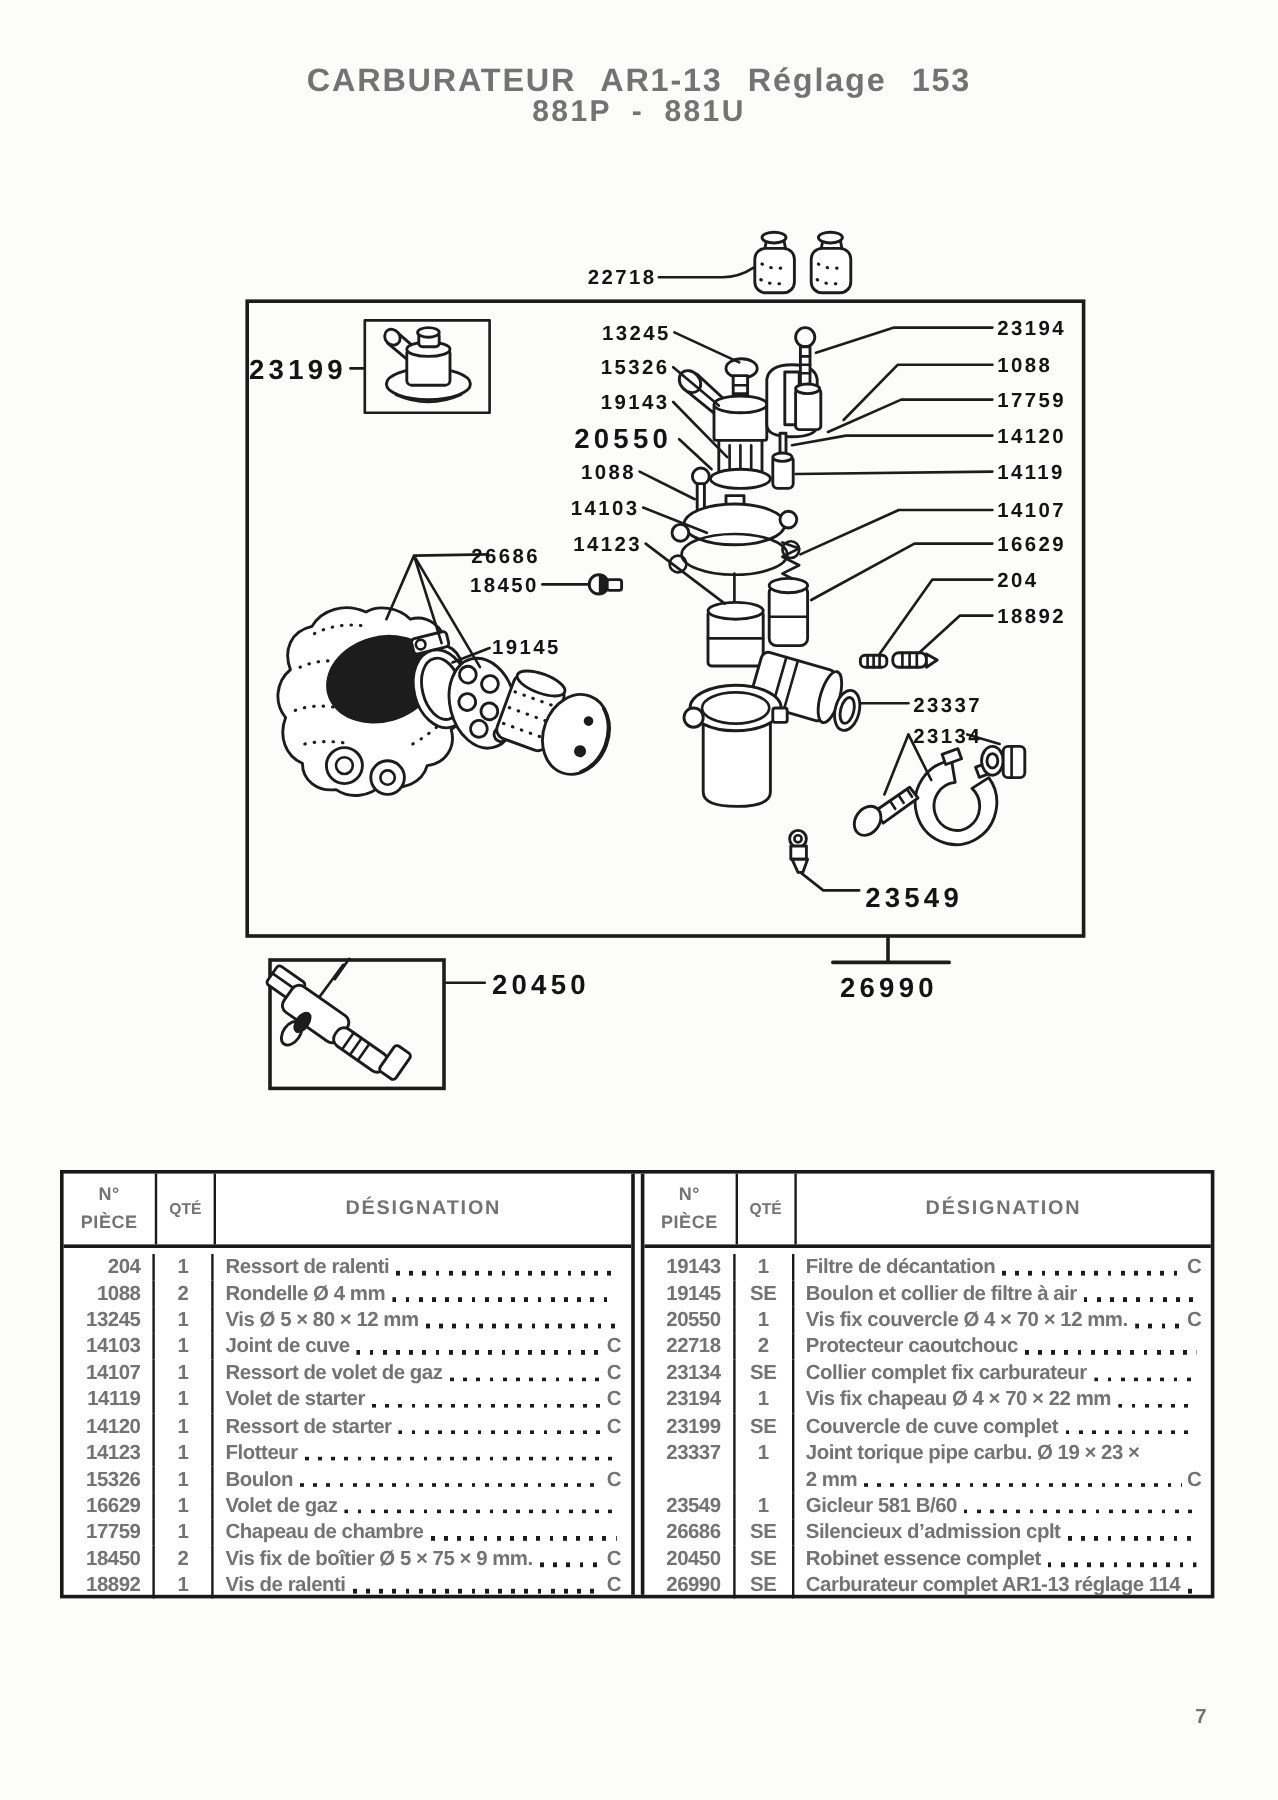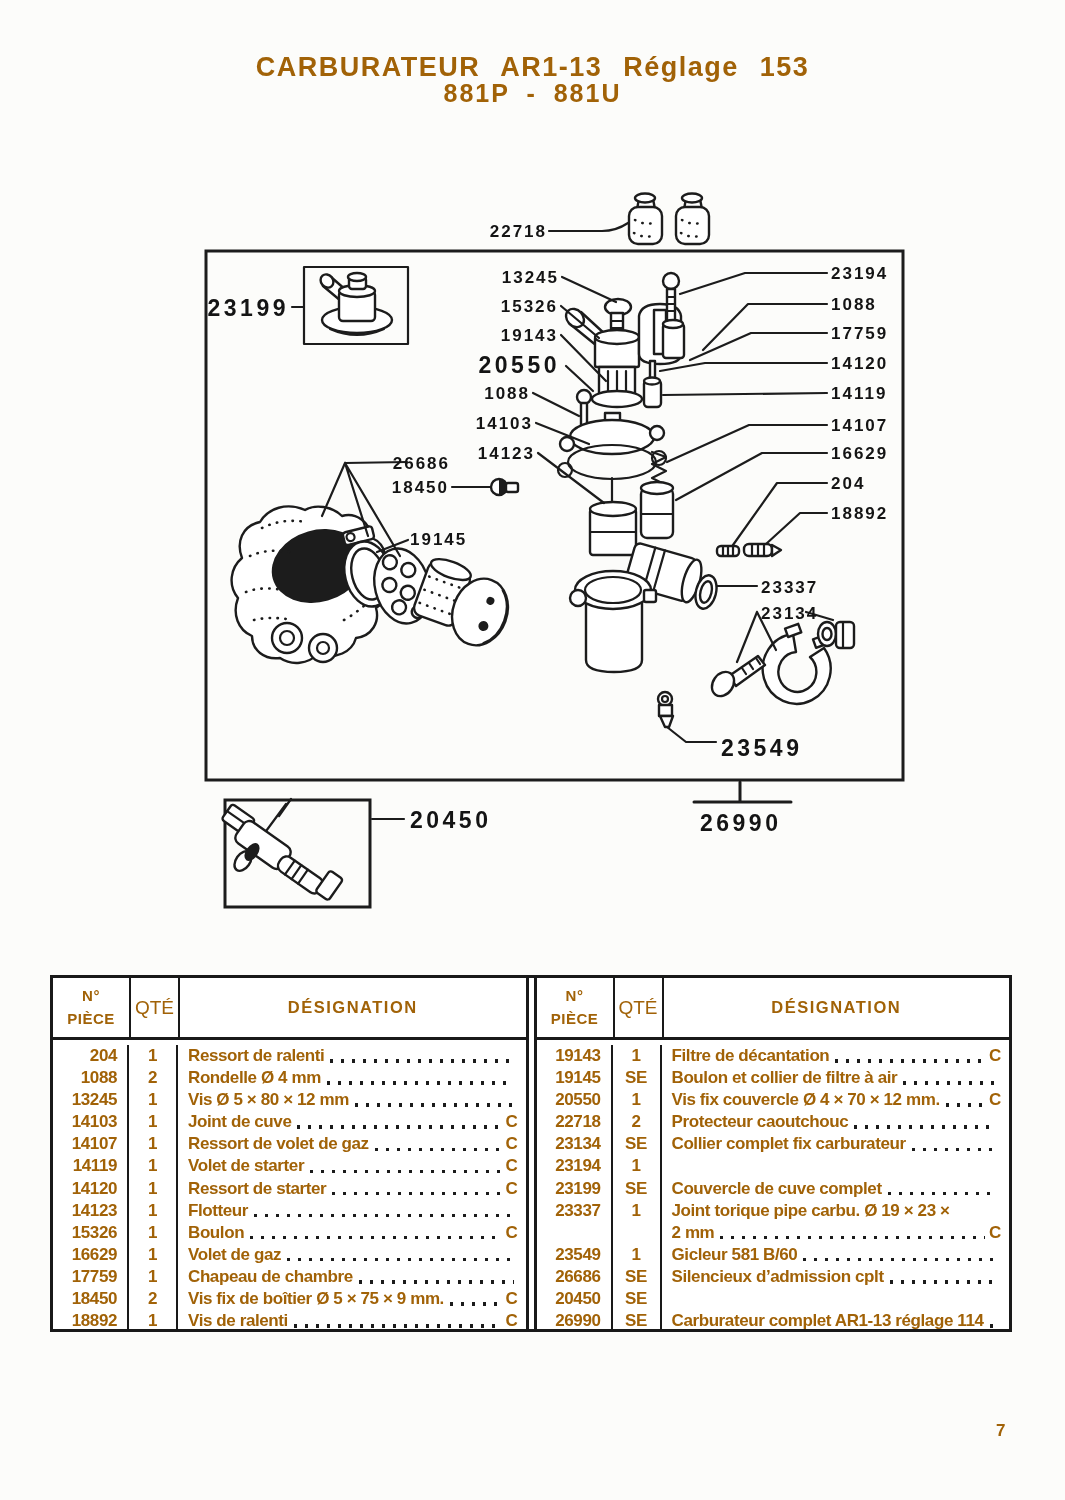--- a/index.html
+++ b/index.html
@@ -1,17 +1,17 @@
 <!DOCTYPE html>
 <html><head>
 <meta charset="utf-8">
 <style>
   html,body{margin:0;padding:0;background:#888;}
   .page{position:relative;width:1065px;height:1500px;background:#fcfcfa;overflow:hidden;
-        font-family:"Liberation Sans",sans-serif;color:#a16207;}
+        font-family:"Liberation Sans",sans-serif;color:#737373;}
   
   .title-block{position:absolute;top:54px;left:0;width:100%;text-align:center;}
   .t1{font-size:27px;font-weight:700;letter-spacing:1.5px;word-spacing:12px;line-height:1;}
   .t2{font-size:25px;font-weight:700;letter-spacing:2px;word-spacing:8px;line-height:1;margin-top:0;}
   
   svg.diagram{position:absolute;left:0;top:185px;}
   .pt{fill:#ffffff;stroke:#1c1c1c;stroke-width:2.4;stroke-linejoin:round;}
   .ln{fill:none;stroke:#1c1c1c;stroke-width:2.2;stroke-linecap:round;stroke-linejoin:round;}
   .ln3{fill:none;stroke:#1c1c1c;stroke-width:3;}
   .dk{fill:#1c1c1c;stroke:none;}
@@ -24,21 +24,21 @@
   .tables{position:absolute;left:50px;top:975px;width:962px;height:357px;box-sizing:border-box;
           border:3.2px solid #191919;display:flex;background:#fff;}
   .ptable{flex:1;display:flex;flex-direction:column;box-sizing:border-box;min-width:0;}
   .ptable.left{border-right:3px solid #191919;}
   .tgap{width:5px;flex:none;}
   .ptable.right{border-left:3px solid #191919;}
   .thead{display:flex;height:59px;border-bottom:3px solid #191919;flex:none;align-items:stretch;}
   .h-no{width:76px;flex:none;display:flex;flex-direction:column;justify-content:center;align-items:center;
         font-size:15px;font-weight:700;letter-spacing:.5px;border-right:2.4px solid #191919;line-height:1.5;}
   .h-qty{width:47px;flex:none;display:flex;justify-content:center;align-items:center;
-        font-size:19px;font-weight:400;border-right:2.4px solid #191919;}
+        font-size:13px;font-weight:700;border-right:2.4px solid #191919;}
   .h-desig{flex:1;display:flex;justify-content:center;align-items:center;
         font-size:16.5px;font-weight:700;letter-spacing:1.5px;border-radius:28px;}
   .tbody{flex:1;padding-top:5px;display:flex;flex-direction:column;}
   .row{display:flex;line-height:22.1px;font-size:17px;font-weight:700;letter-spacing:-.4px;}
   .c-no{width:76px;flex:none;text-align:right;padding-right:10px;box-sizing:border-box;
         border-right:2.4px solid #191919;}
   .c-qty{width:47px;flex:none;text-align:center;border-right:2.4px solid #191919;}
   .c-desig{flex:1;display:flex;align-items:baseline;padding:0 8px 0 10px;min-width:0;}
   .c-desig.block{display:block;}
   .dline{display:flex;align-items:baseline;}
@@ -471,20 +471,25 @@
             <span class="c-qty">SE</span>
             <span class="c-desig">
               <span class="d">Collier complet fix carburateur</span>
               <span class="dots"></span>
               <span class="sfx"></span>
             </span>
           </div>
         <div class="row">
             <span class="c-no">23194</span>
             <span class="c-qty">1</span>
+            <span class="c-desig">
+              <span class="d">Vis fix chapeau Ø 4 × 70 × 22 mm</span>
+              <span class="dots"></span>
+              <span class="sfx"></span>
+            </span>
           </div>
         <div class="row">
             <span class="c-no">23199</span>
             <span class="c-qty">SE</span>
             <span class="c-desig">
               <span class="d">Couvercle de cuve complet</span>
               <span class="dots"></span>
               <span class="sfx"></span>
             </span>
           </div>
@@ -516,20 +521,25 @@
             <span class="c-qty">SE</span>
             <span class="c-desig">
               <span class="d">Silencieux d’admission cplt</span>
               <span class="dots"></span>
               <span class="sfx"></span>
             </span>
           </div>
         <div class="row">
             <span class="c-no">20450</span>
             <span class="c-qty">SE</span>
+            <span class="c-desig">
+              <span class="d">Robinet essence complet</span>
+              <span class="dots"></span>
+              <span class="sfx"></span>
+            </span>
           </div>
         <div class="row">
             <span class="c-no">26990</span>
             <span class="c-qty">SE</span>
             <span class="c-desig">
               <span class="d">Carburateur complet AR1-13 réglage 114</span>
               <span class="dots"></span>
               <span class="sfx"></span>
             </span>
           </div>

